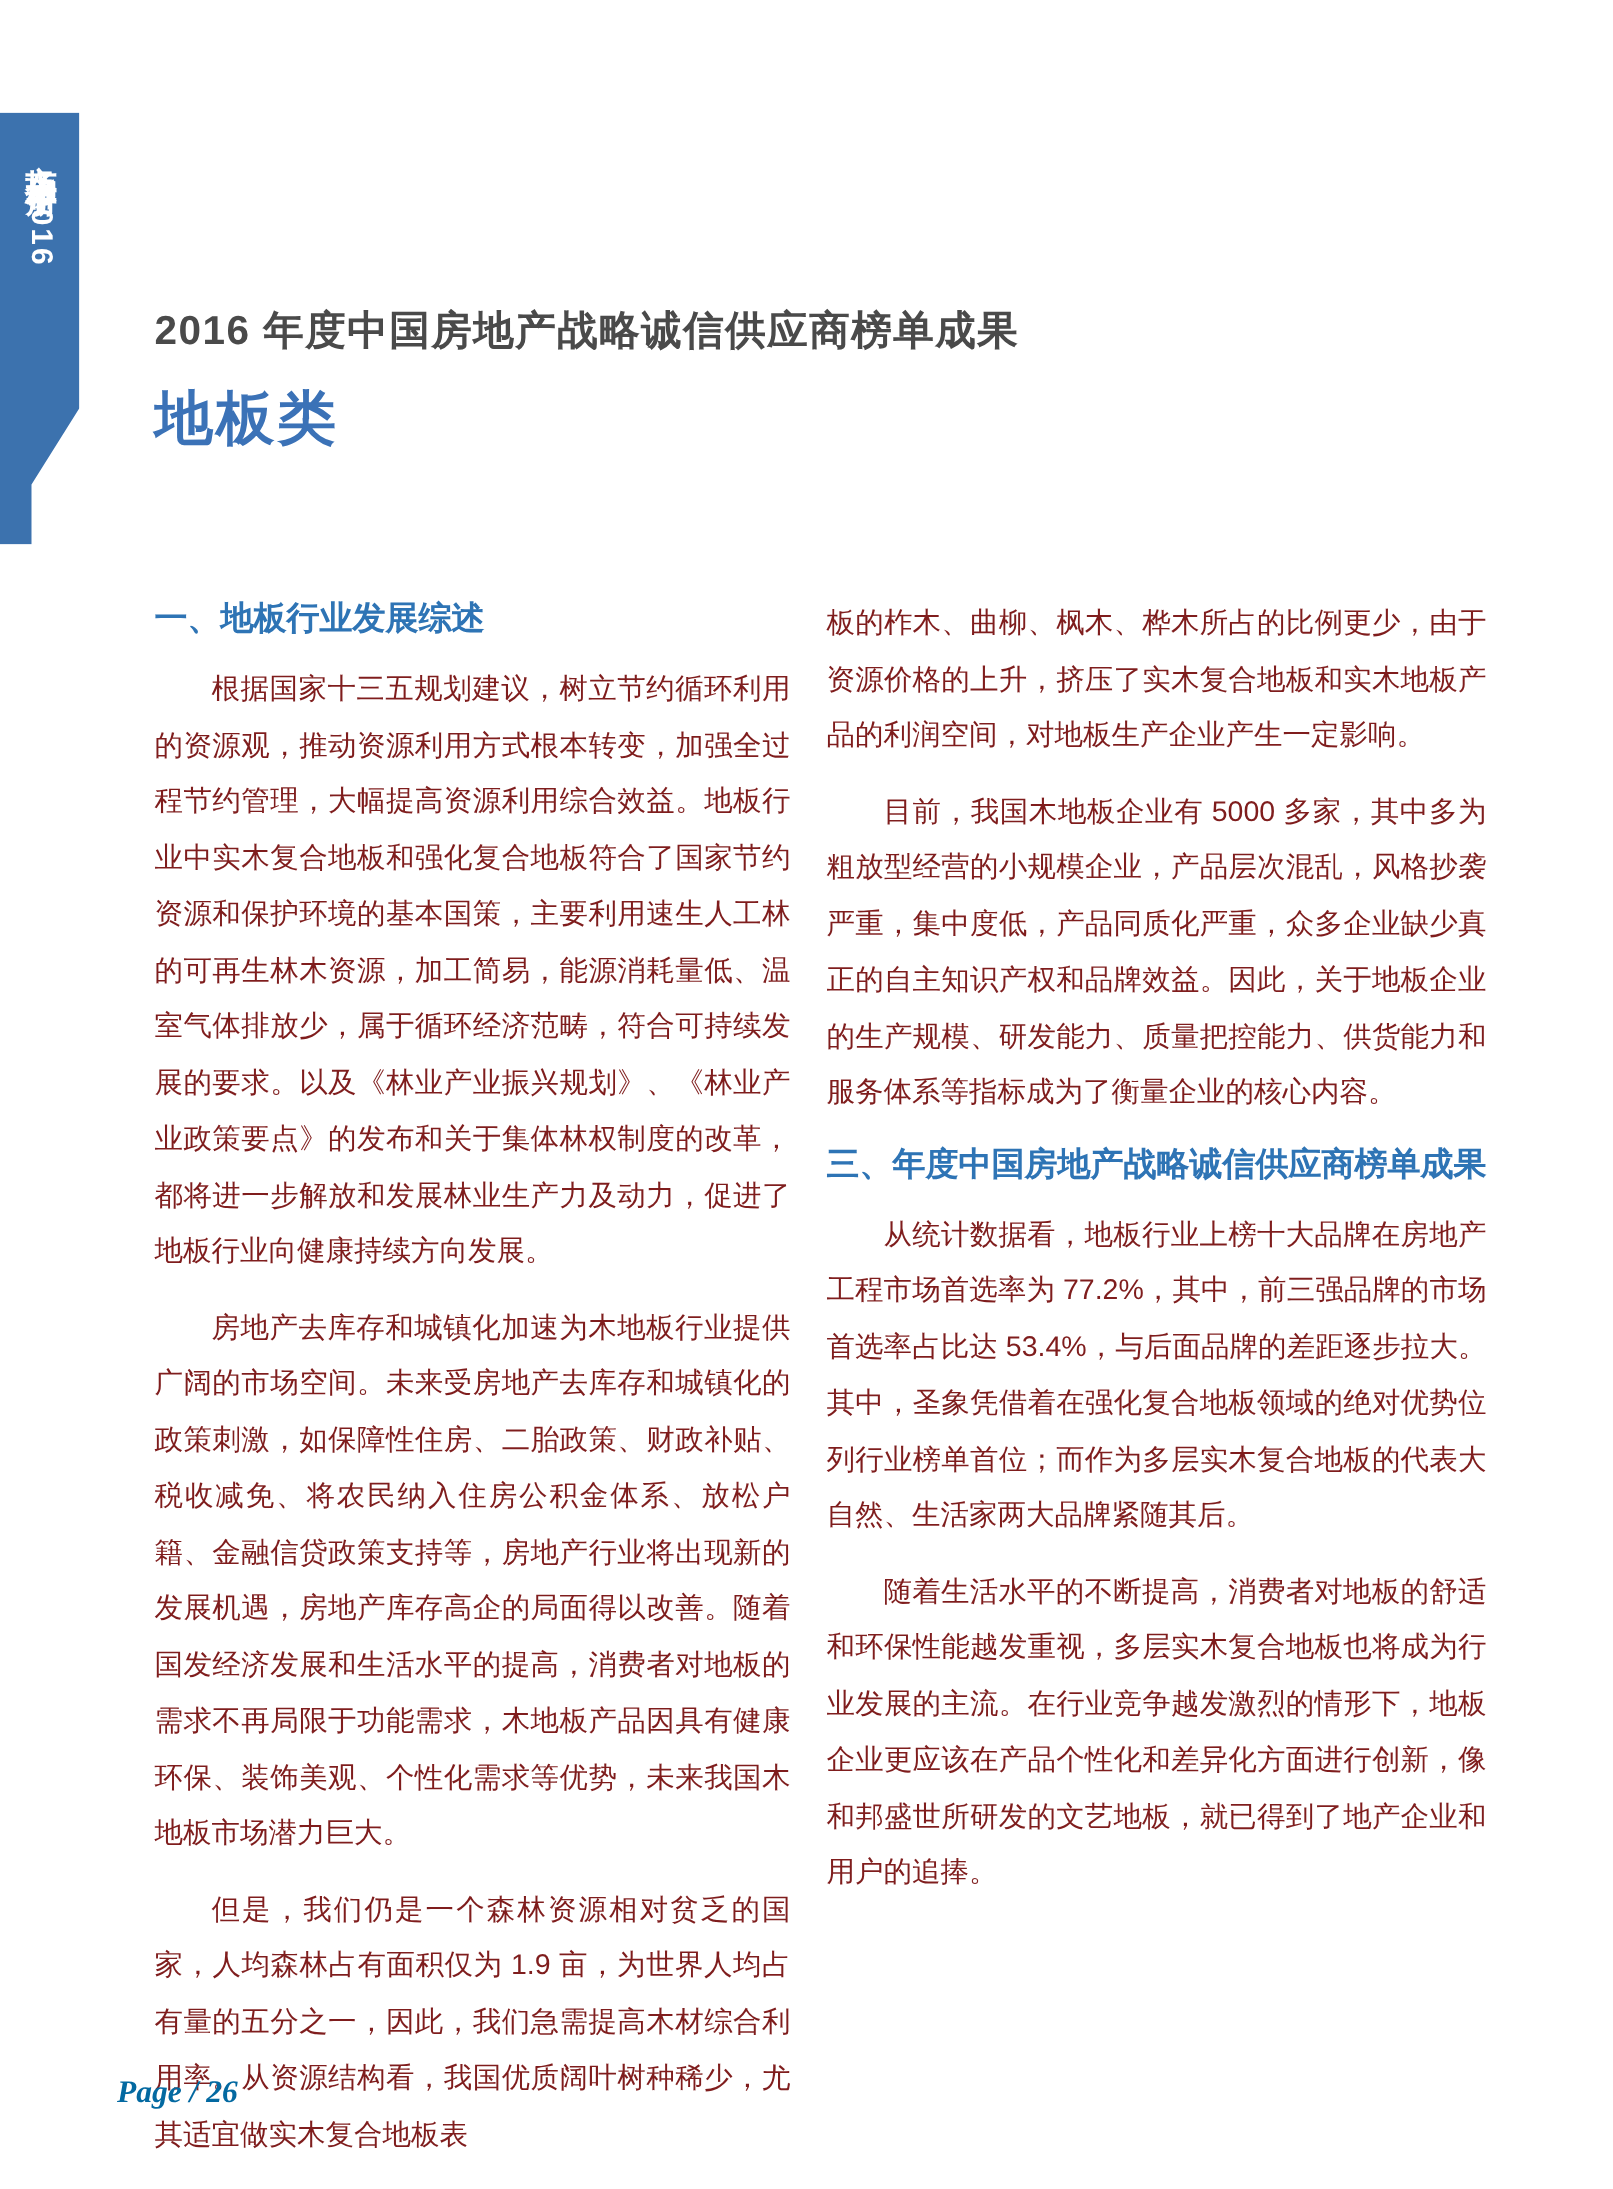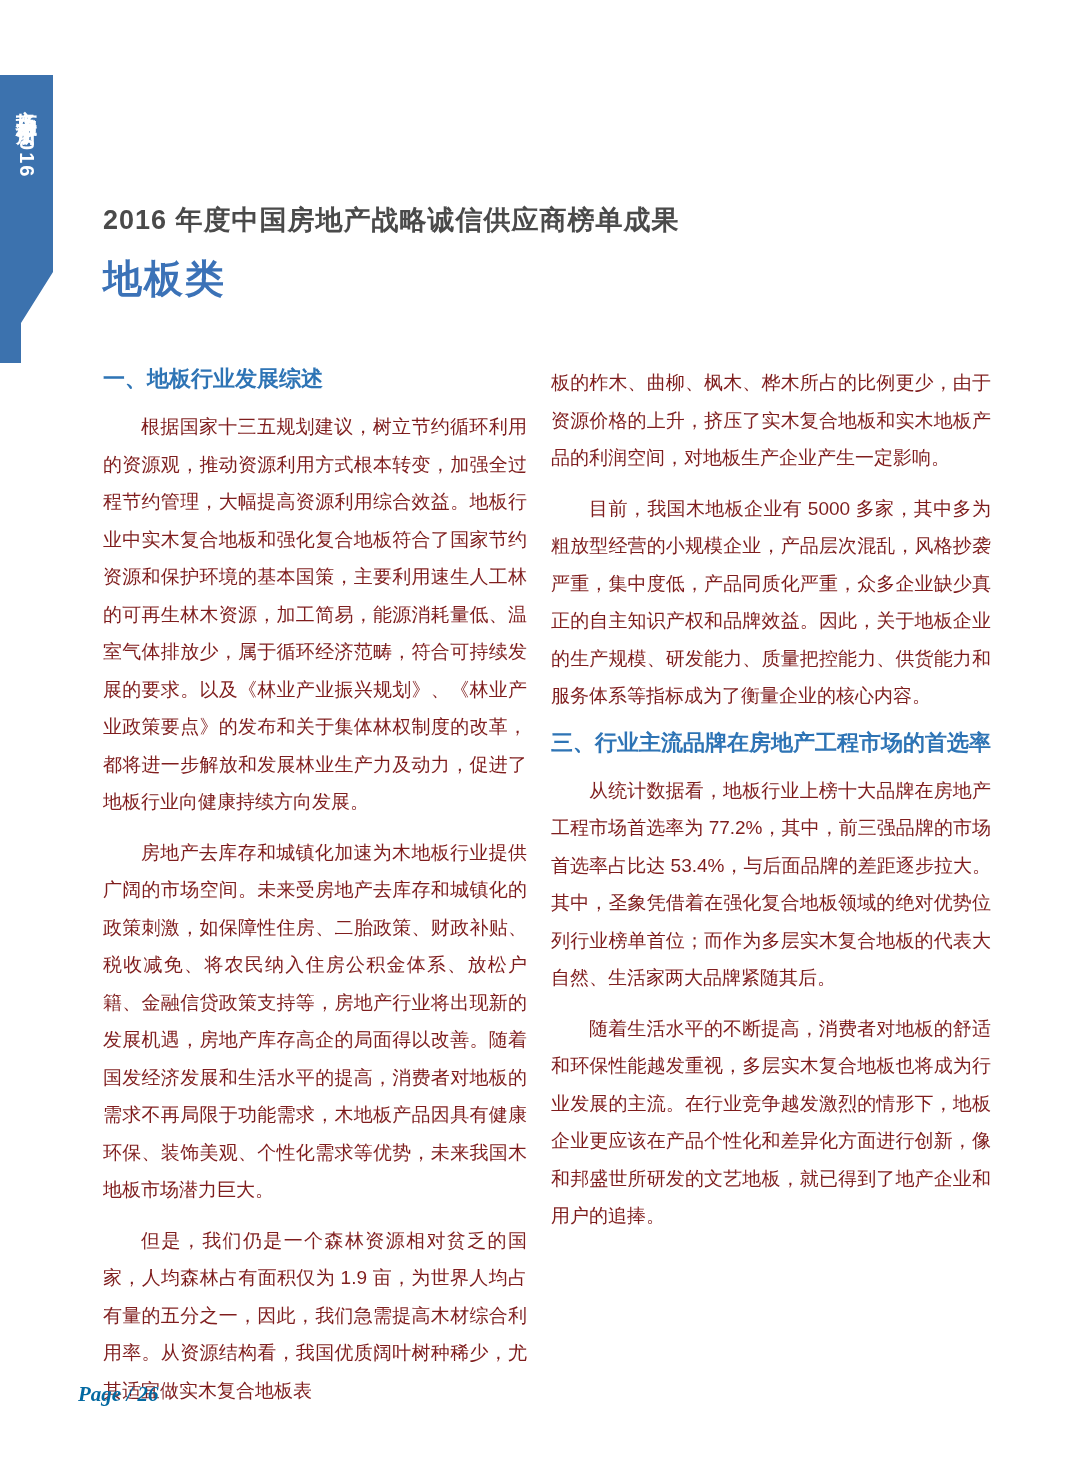--- a/index.html
+++ b/index.html
@@ -63,21 +63,21 @@
     margin-top: 14px;
     font-size: 39px;
     font-weight: bold;
     color: #3b72b7;
     letter-spacing: 2px;
   }
 
   
   .columns {
     position: absolute;
-    left: 103px; top: 364px;
+    left: 103px; top: 397px;
     display: flex;
     gap: 24px;
     justify-content: flex-end;
   }
   .col { text-align: justify; }
   .col-left  { width: 424px; }
   .col-right { width: 440px; }
 
   .sec-heading {
     margin: 12px 0 14px 0;
@@ -130,21 +130,21 @@
     <div class="col col-left">
       <div class="sec-heading first">一、地板行业发展综述</div>
       <p class="para">根据国家十三五规划建议，树立节约循环利用的资源观，推动资源利用方式根本转变，加强全过程节约管理，大幅提高资源利用综合效益。地板行业中实木复合地板和强化复合地板符合了国家节约资源和保护环境的基本国策，主要利用速生人工林的可再生林木资源，加工简易，能源消耗量低、温室气体排放少，属于循环经济范畴，符合可持续发展的要求。以及《林业产业振兴规划》、《林业产业政策要点》的发布和关于集体林权制度的改革，都将进一步解放和发展林业生产力及动力，促进了地板行业向健康持续方向发展。</p>
       <p class="para">房地产去库存和城镇化加速为木地板行业提供广阔的市场空间。未来受房地产去库存和城镇化的政策刺激，如保障性住房、二胎政策、财政补贴、税收减免、将农民纳入住房公积金体系、放松户籍、金融信贷政策支持等，房地产行业将出现新的发展机遇，房地产库存高企的局面得以改善。随着国发经济发展和生活水平的提高，消费者对地板的需求不再局限于功能需求，木地板产品因具有健康环保、装饰美观、个性化需求等优势，未来我国木地板市场潜力巨大。</p>
       <p class="para">但是，我们仍是一个森林资源相对贫乏的国家，人均森林占有面积仅为 1.9 亩，为世界人均占有量的五分之一，因此，我们急需提高木材综合利用率。从资源结构看，我国优质阔叶树种稀少，尤其适宜做实木复合地板表</p>
     </div>
 
     <div class="col col-right">
       <p class="para no-indent">板的柞木、曲柳、枫木、桦木所占的比例更少，由于资源价格的上升，挤压了实木复合地板和实木地板产品的利润空间，对地板生产企业产生一定影响。</p>
       <p class="para">目前，我国木地板企业有 5000 多家，其中多为粗放型经营的小规模企业，产品层次混乱，风格抄袭严重，集中度低，产品同质化严重，众多企业缺少真正的自主知识产权和品牌效益。因此，关于地板企业的生产规模、研发能力、质量把控能力、供货能力和服务体系等指标成为了衡量企业的核心内容。</p>
-      <div class="sec-heading">三、行业主流品牌在房地产工程市场的首选率</div>
+      <div class="sec-heading">三、年度中国房地产战略诚信供应商榜单成果</div>
       <p class="para">从统计数据看，地板行业上榜十大品牌在房地产工程市场首选率为 77.2%，其中，前三强品牌的市场首选率占比达 53.4%，与后面品牌的差距逐步拉大。其中，圣象凭借着在强化复合地板领域的绝对优势位列行业榜单首位；而作为多层实木复合地板的代表大自然、生活家两大品牌紧随其后。</p>
       <p class="para">随着生活水平的不断提高，消费者对地板的舒适和环保性能越发重视，多层实木复合地板也将成为行业发展的主流。在行业竞争越发激烈的情形下，地板企业更应该在产品个性化和差异化方面进行创新，像和邦盛世所研发的文艺地板，就已得到了地产企业和用户的追捧。</p>
     </div>
 
   </div>
 
   <div class="footer">Page / 26</div>
 
 </div>
 

